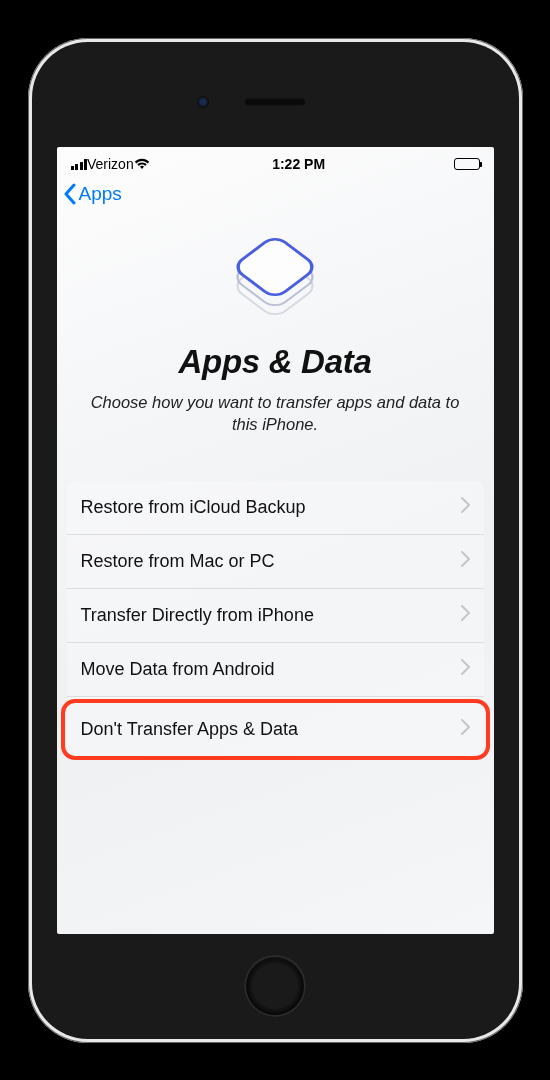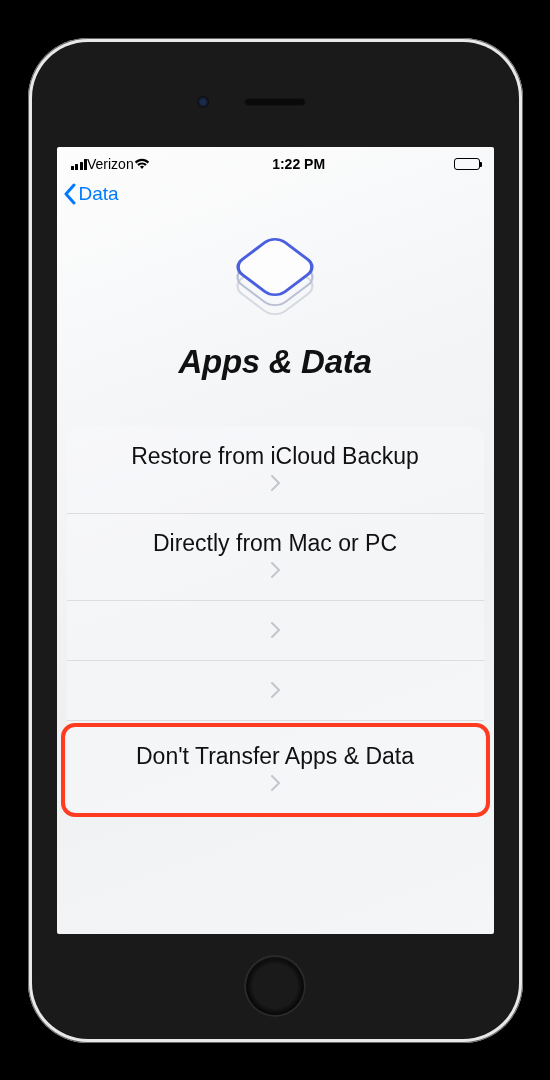--- a/index.html
+++ b/index.html
@@ -142,24 +142,23 @@
     margin: 46px 10px 0 10px;
     background: rgba(250,250,252,0.45);
     border-radius: 10px;
   }
   .option {
     display:flex;
     align-items:center;
     justify-content:space-between;
     padding: 16px 14px 16px 14px;
     color:#111;
-    font-size:23px;
+    font-size:18px;
     border-bottom: 1px solid rgba(0,0,0,0.10);
     position:relative;
-    flex-direction:column;
   }
   .option:last-child { border-bottom:none;margin-top:6px; }
   .chev { color:#c4c6cc; }
   .highlight {
     position:absolute;
     left:-6px; right:-6px; top:-4px; bottom:-4px;
     border: 4.5px solid #ff3b20;
     border-radius: 14px;
     pointer-events:none;
   }
@@ -194,57 +193,60 @@
         <div style="font-weight:600;">1:22 PM</div>
         <div class="status-right">
           <span class="battery"><span class="battery-fill"></span></span>
         </div>
       </div>
 
       <div class="nav-back">
         <svg width="14" height="22" viewBox="0 0 14 22">
           <polyline points="11,2 3,11 11,20" fill="none" stroke="#007aff" stroke-width="3" stroke-linecap="round" stroke-linejoin="round"></polyline>
         </svg>
-        <span>Data</span>
+        <span>Apps</span>
       </div>
 
       <div class="hero">
         <div class="hero-icon">
           <div class="tile t3"></div>
           <div class="tile t2"></div>
           <div class="tile t1"></div>
         </div>
         <h1 class="title">Apps &amp; Data</h1>
+        <p class="subtitle">Choose how you want to transfer apps and data to this iPhone.</p>
       </div>
 
       <div class="options">
         <div class="option">
           <span>Restore from iCloud Backup</span>
           <span class="chev">
             <svg width="9" height="16" viewBox="0 0 9 16">
                 <polyline points="1,1 8,8 1,15" fill="none" stroke="currentColor" stroke-width="2" stroke-linecap="round" stroke-linejoin="round"></polyline>
               </svg>
           </span>
         </div>
         <div class="option">
-          <span>Directly from Mac or PC</span>
-          <span class="chev">
-            <svg width="9" height="16" viewBox="0 0 9 16">
-                <polyline points="1,1 8,8 1,15" fill="none" stroke="currentColor" stroke-width="2" stroke-linecap="round" stroke-linejoin="round"></polyline>
-              </svg>
-          </span>
-        </div>
-        <div class="option">
-          <span class="chev">
-            <svg width="9" height="16" viewBox="0 0 9 16">
-                <polyline points="1,1 8,8 1,15" fill="none" stroke="currentColor" stroke-width="2" stroke-linecap="round" stroke-linejoin="round"></polyline>
-              </svg>
-          </span>
-        </div>
-        <div class="option">
+          <span>Restore from Mac or PC</span>
+          <span class="chev">
+            <svg width="9" height="16" viewBox="0 0 9 16">
+                <polyline points="1,1 8,8 1,15" fill="none" stroke="currentColor" stroke-width="2" stroke-linecap="round" stroke-linejoin="round"></polyline>
+              </svg>
+          </span>
+        </div>
+        <div class="option">
+          <span>Transfer Directly from iPhone</span>
+          <span class="chev">
+            <svg width="9" height="16" viewBox="0 0 9 16">
+                <polyline points="1,1 8,8 1,15" fill="none" stroke="currentColor" stroke-width="2" stroke-linecap="round" stroke-linejoin="round"></polyline>
+              </svg>
+          </span>
+        </div>
+        <div class="option">
+          <span>Move Data from Android</span>
           <span class="chev">
             <svg width="9" height="16" viewBox="0 0 9 16">
                 <polyline points="1,1 8,8 1,15" fill="none" stroke="currentColor" stroke-width="2" stroke-linecap="round" stroke-linejoin="round"></polyline>
               </svg>
           </span>
         </div>
         <div class="option">
           <span>Don't Transfer Apps &amp; Data</span>
           <span class="chev">
             <svg width="9" height="16" viewBox="0 0 9 16">

